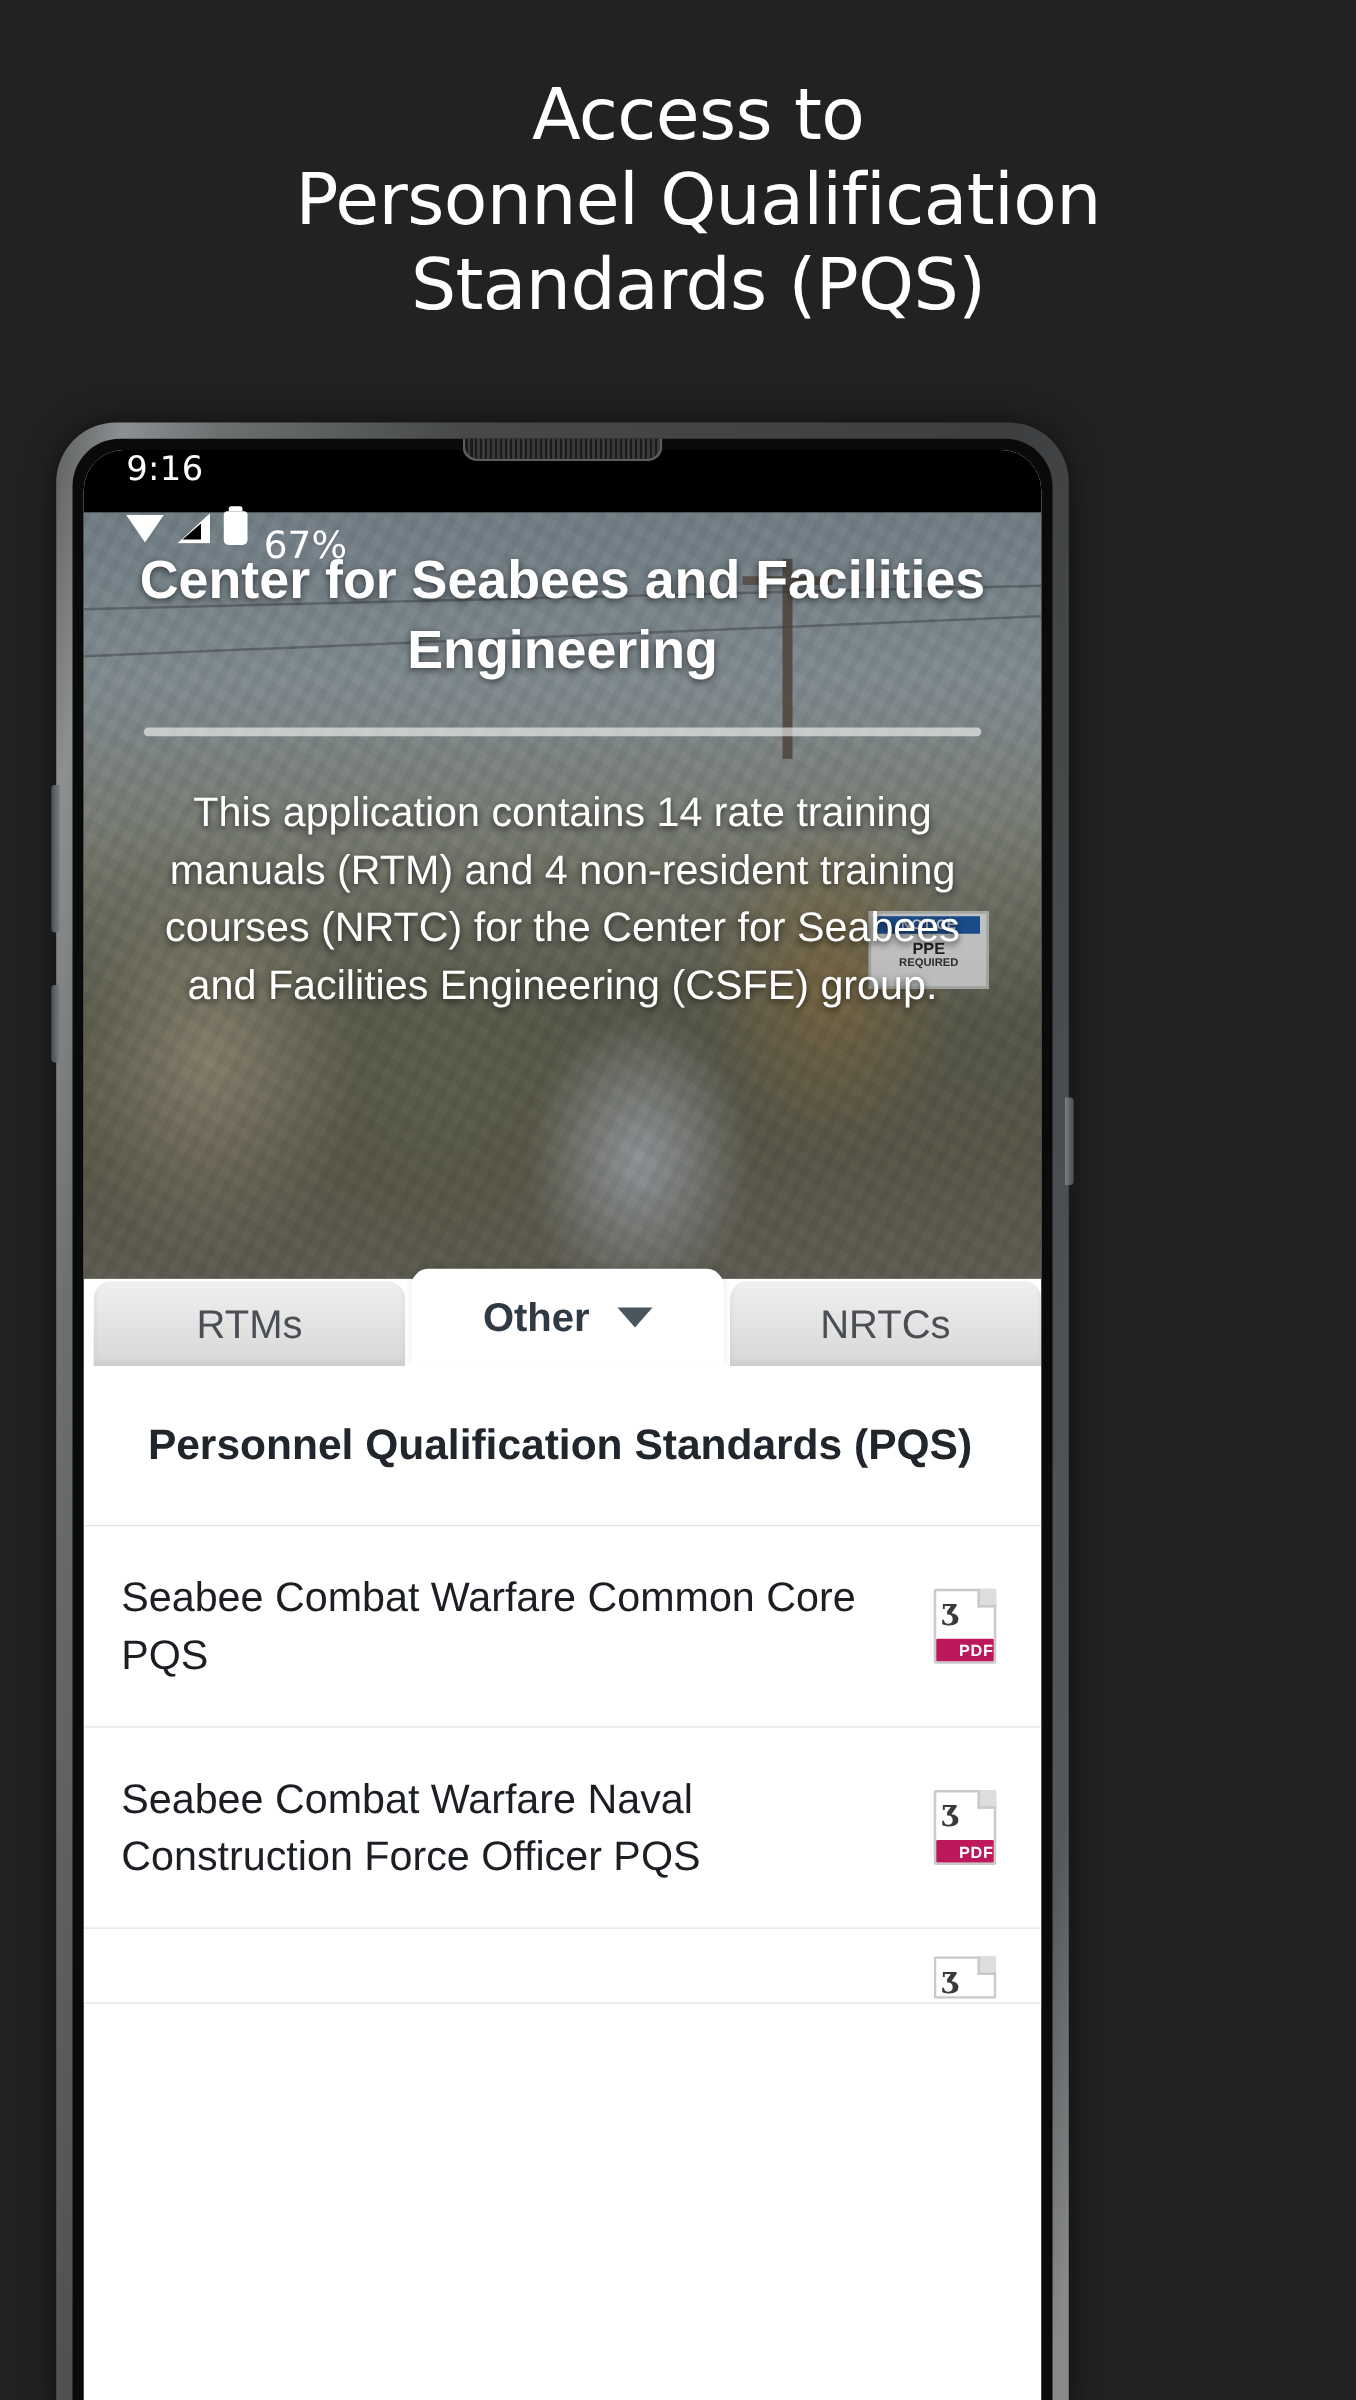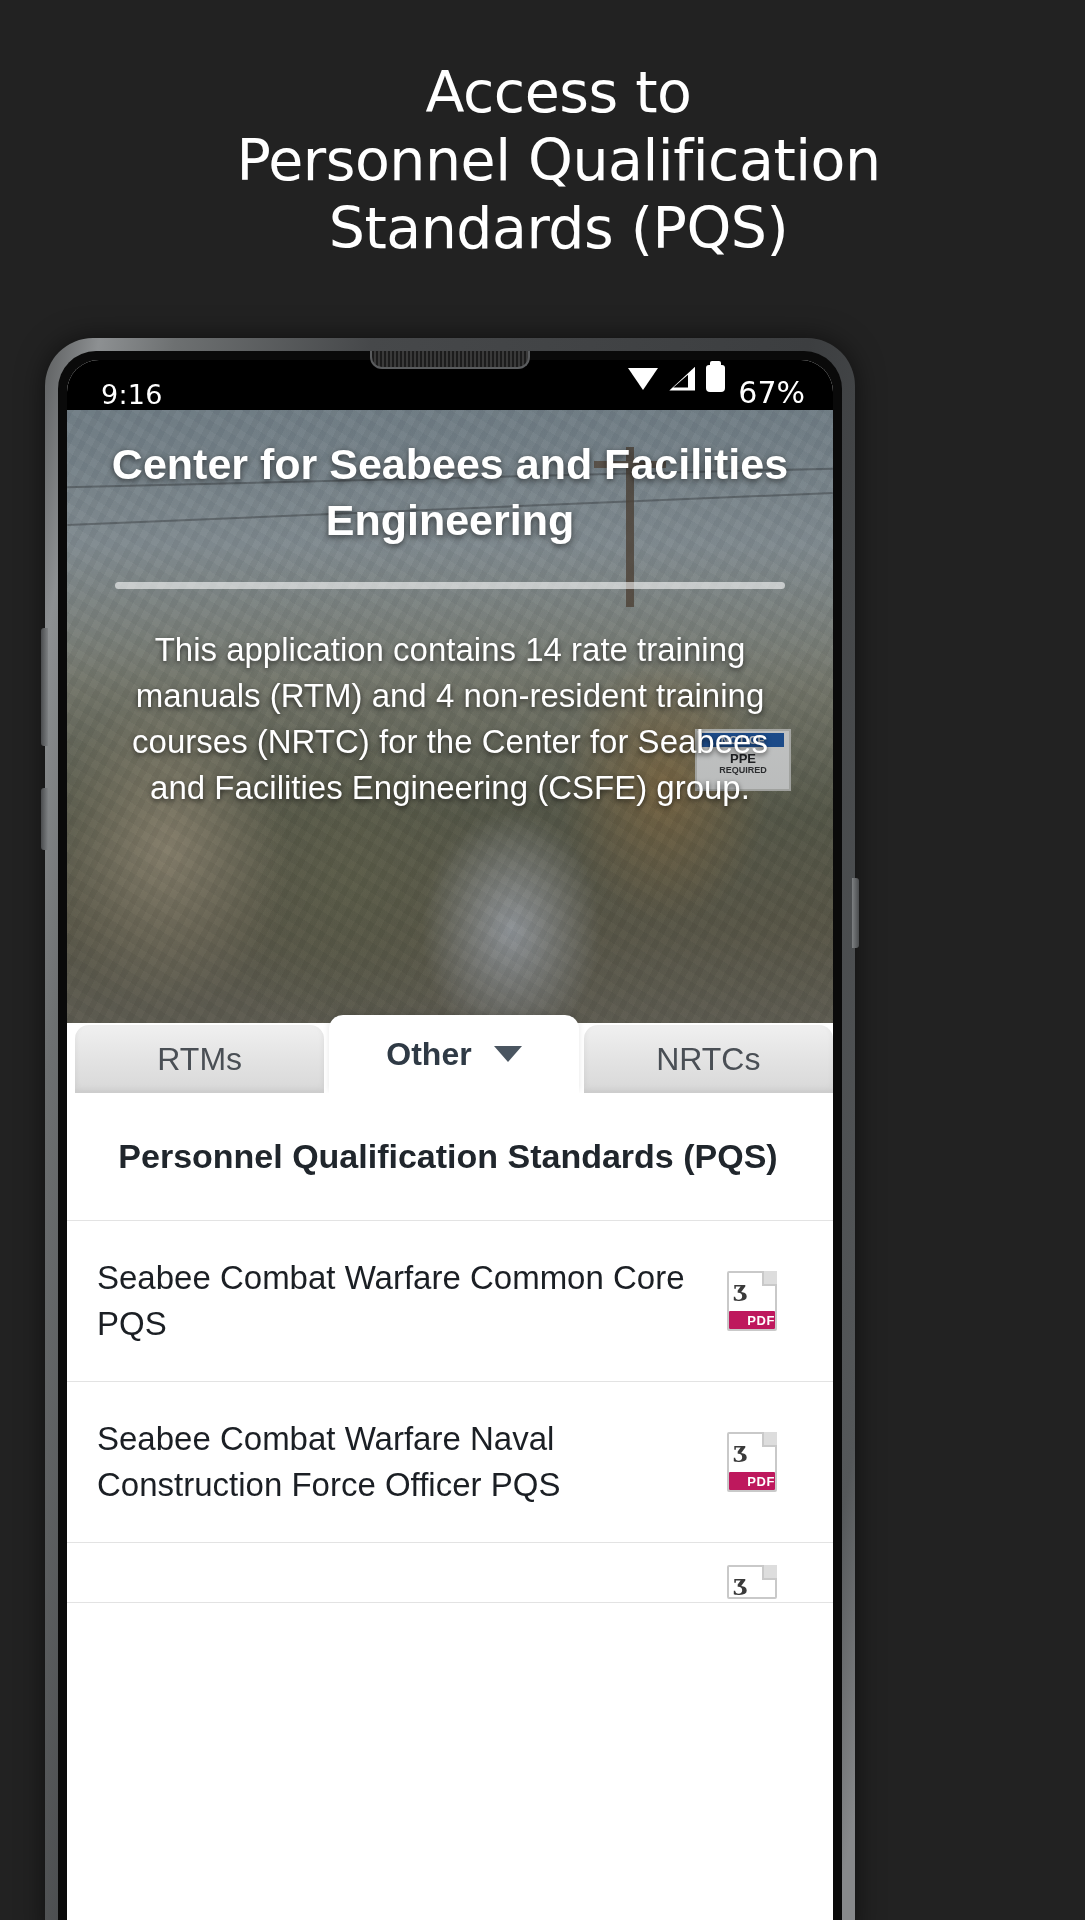--- a/index.html
+++ b/index.html
@@ -81,26 +81,27 @@
     border-radius:32px 32px 0 0;
     background:#ffffff;
     overflow:hidden;
   }
 
   
   .statusbar{
     height:50px;
     background:#000000;
     display:flex;
-    align-items:flex-end;
+    align-items:flex-start;
     justify-content:space-between;
     padding:0 28px 0 34px;
     color:#ffffff;
     position:relative;
     z-index:5;
+    flex-direction:column;
   }
   .clock{
     font-size:27px;
     font-weight:400;
     letter-spacing:.3px;
     font-family:"DejaVu Sans", sans-serif;
   }
   .status-right{ display:flex; align-items:center; gap:11px; }
   .ico-download{
     width:0;height:0;
@@ -294,21 +295,21 @@
     padding:44px 20px 44px 16px;
     font-size:34px;
     font-weight:700;
     color:#20262c;
     border-bottom:1px solid #e3e3e3;
   }
   .list-row{
     display:flex;
     align-items:center;
     justify-content:space-between;
-    padding:34px 56px 34px 30px;
+    padding:34px 36px 34px 30px;
     border-bottom:1px solid #e3e3e3;
     min-height:140px;
     cursor:pointer;
     gap:20px;
   }
   .row-label{
     font-size:33px;
     line-height:46px;
     color:#1b1f24;
     max-width:610px;

